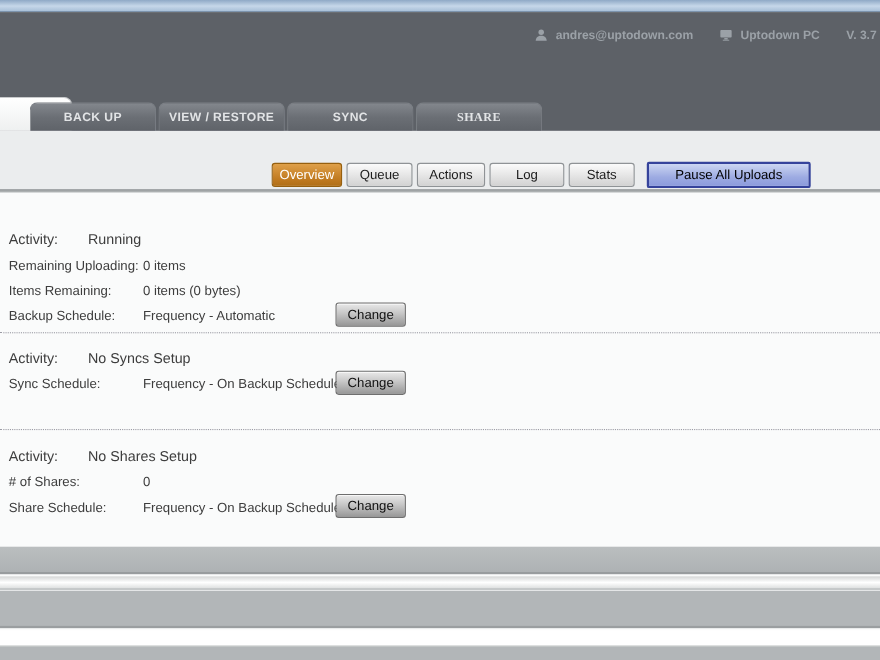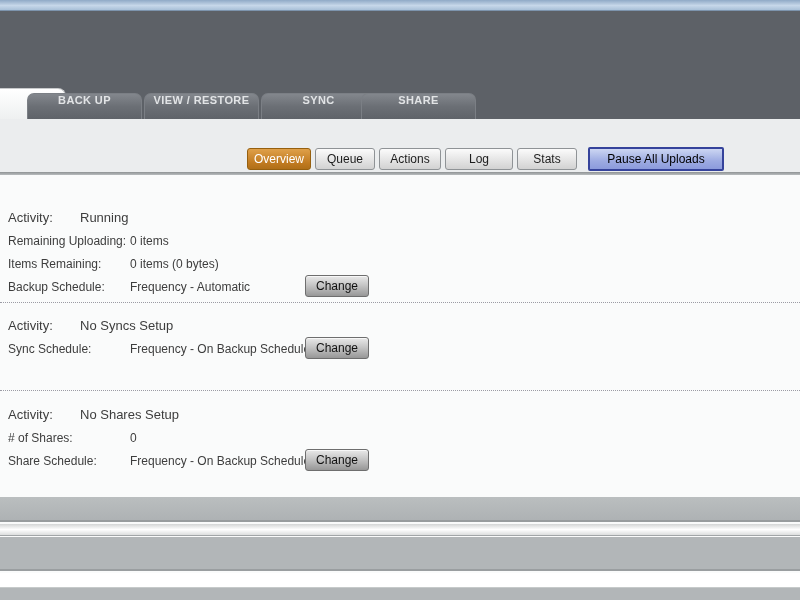--- a/index.html
+++ b/index.html
@@ -33,33 +33,33 @@
   .header-info .ico svg { display:block; width:100%; height:100%; fill:#9ba1a7; }
   .header-sep { width:10px; }
 
   
   .main-tab {
     position:absolute; bottom:0; height:26px; width:115px;
     background:linear-gradient(#83878d, #6b6f75 50%, #5f6369);
     border:1px solid #7b7f85; border-bottom:none;
     border-radius:7px 7px 0 0;
     color:#e2e4e6; font-size:11px; font-weight:bold; letter-spacing:.4px;
-    display:flex; justify-content:center;
+    display:flex; align-items:center; justify-content:center;
     cursor:pointer;
   }
   .home-tab {
     position:absolute; bottom:0; left:-32px; width:98px; height:31px;
     background:linear-gradient(#ffffff, #eef0f0);
     border:1px solid #c8cacc; border-bottom:none;
     border-radius:8px 8px 0 0;
   }
   .tab-backup   { left:27px; }
   .tab-restore  { left:144px; }
   .tab-sync     { left:261px; }
-  .tab-share    { left:361px; }
+  .tab-share    { left:378px;font-family:Liberation Serif, serif; }
 
   
   .toolbar-band {
     left:0; top:119px; width:800px; height:56px;
     background:#ebedee;
   }
   .toolbar-rule {
     left:0; top:172px; width:800px; height:3px;
     background:linear-gradient(#8e9294, #b9bdbe);
   }
@@ -75,21 +75,21 @@
     display:flex; align-items:center; justify-content:center;
     cursor:pointer;
   }
   .subtab-btn.w1 { width:64px; } .subtab-btn.w2 { width:60px; }
   .subtab-btn.w3 { width:62px; } .subtab-btn.w4 { width:68px; }
   .subtab-btn.active {
     background:linear-gradient(#dfa049, #c07a20 70%, #b06f18);
     border:1px solid #96600f; color:#fff;
   }
   .pause-btn {
-    left:588px; top:147px; width:136px; height:24px;
+    left:588px; top:147px; width:149px; height:24px;
     background:linear-gradient(#ccd6f2, #9dabe2 60%, #8c9bdc);
     border:2px solid #35439b; border-radius:2px;
     color:#000; font-size:12px;
     display:flex; align-items:center; justify-content:center;
     cursor:pointer;
   }
 
   
   .section { position:absolute; left:8px; width:560px; color:#3d3d3d; }
   .activity-line { font-size:13px; margin-bottom:9px; }
@@ -123,20 +123,40 @@
   .band-white { left:0; top:573px; width:800px; height:14px; background:#ffffff; }
   .bar-gray3 { left:0; top:587px; width:800px; height:13px;
     background:#b2b6b8; border-top:1px solid #c6caca; }
 </style>
 </head>
 <body>
 
 <div class="abs titlebar-strip"></div>
 
 <div class="abs app-header">
+  <div class="header-info">
+    <span class="ico">
+      <svg viewBox="0 0 12 12">
+          <circle cx="6" cy="3.4" r="2.5"></circle>
+          <path d="M1 11c0-3 2.2-4.6 5-4.6S11 8 11 11z"></path>
+        </svg>
+    </span>
+    <span>andres@uptodown.com</span>
+    <span class="header-sep"></span>
+    <span class="ico">
+      <svg viewBox="0 0 14 12">
+          <rect x="1" y="0.5" width="12" height="8" rx="1"></rect>
+          <rect x="5.2" y="9" width="3.6" height="1.6"></rect>
+          <rect x="3.6" y="10.8" width="6.8" height="1"></rect>
+        </svg>
+    </span>
+    <span>Uptodown PC</span>
+    <span class="header-sep"></span>
+    <span>V. 3.7</span>
+  </div>
 
   <div class="home-tab"></div>
   <div class="main-tab tab-backup">
     <span>BACK UP</span>
   </div>
   <div class="main-tab tab-restore">
     <span>VIEW / RESTORE</span>
   </div>
   <div class="main-tab tab-sync">
     <span>SYNC</span>

